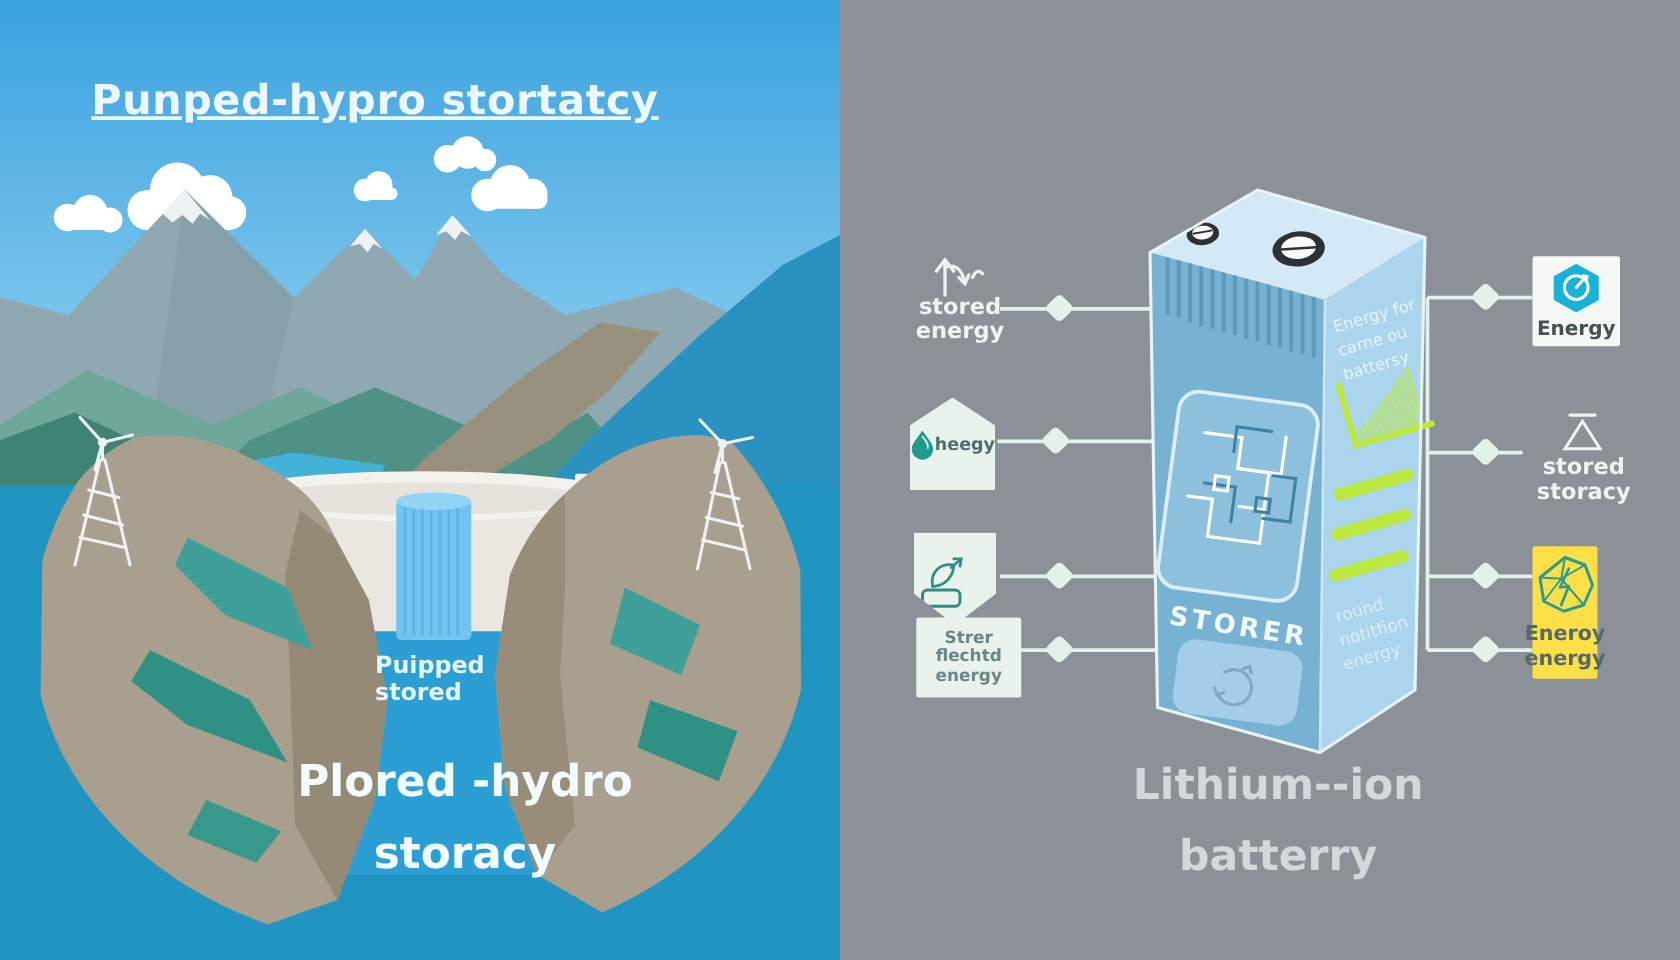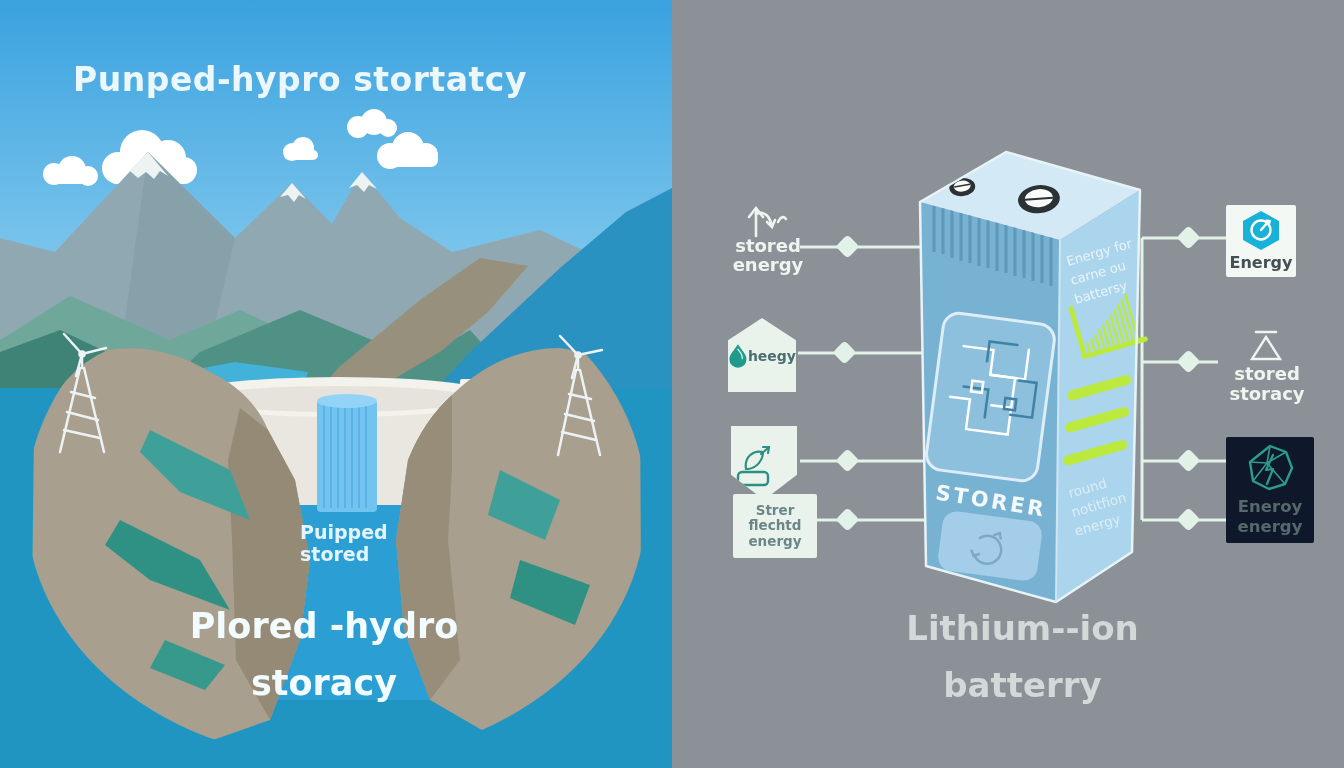--- a/index.html
+++ b/index.html
@@ -4,21 +4,21 @@
 <style>
   html,body{margin:0;padding:0;background:#222;}
   .canvas{position:relative;width:1344px;height:768px;overflow:hidden;
           font-family:"DejaVu Sans","Liberation Sans",sans-serif;}
   .panel{position:absolute;top:0;height:768px;width:672px;}
   .panel.left{left:0;background:#2095c2;}
   .panel.right{left:672px;background:#8b9196;}
   .panel svg.art{position:absolute;left:0;top:0;}
   .ov{position:absolute;}
   .ttl{font-weight:bold;font-size:33px;letter-spacing:.5px;text-align:center;}
-  .ttl-left{color:#ecf7fc;}
+  .ttl-left{color:#ecf7fc;text-decoration:underline;}
   .ttl-right{color:#e7ebeb;}
   .cap{font-weight:bold;font-size:35px;text-align:center;line-height:57px;}
   .cap-left{color:#f2fbfd;}
   .cap-right{color:#d3d8d8;font-size:34px;}
   .damlabel{font-weight:bold;font-size:19px;line-height:22px;color:#e4f4fd;}
   .callout-text{font-weight:600;font-size:18px;line-height:19px;text-align:center;color:#edf5f0;}
   .callout-text.rt{line-height:20px;}
   .badge{background:#e9f3ec;display:flex;flex-direction:row;align-items:center;justify-content:center;}
   .badge-house{clip-path:polygon(50% 0,100% 30%,100% 100%,0 100%,0 30%);}
   .badge-point{clip-path:polygon(0 0,100% 0,100% 66%,50% 100%,0 66%);justify-content:flex-start;padding-top:8px;box-sizing:border-box;}
@@ -157,21 +157,21 @@
         <path d="M578,355 L560,336 M578,355 L602,350 M578,355 L572,378"></path>
         <circle cx="578" cy="355" r="2.5" fill="#edf3f4"></circle>
       </g>
     </svg>
 
     <div class="ov ttl ttl-left" style="left:20px;top:60px;width:560px;">Punped-hypro stortatcy</div>
     <div class="ov damlabel" style="left:300px;top:521px;width:114px;">
       <div>Puipped</div>
       <div>stored</div>
     </div>
-    <div class="ov cap cap-left" style="left:0;top:598px;width:648px;">
+    <div class="ov cap cap-left" style="left:0;top:598px;width:648px;padding-left:48px;">
       <div>Plored -hydro</div>
       <div>storacy</div>
     </div>
   </div>
 
   <div class="panel right">
     <svg class="art" width="672" height="768" viewBox="0 0 672 768">
       <defs>
         <clipPath id="frontFace">
             <polygon points="248,202 388,240 384,602 254,566"></polygon>
@@ -349,21 +349,21 @@
       <g stroke="#edf5f0" fill="none" stroke-linecap="round">
         <line x1="9" y1="3" x2="29" y2="3" stroke-width="2.6"></line>
         <path d="M19,8 L33,30 L5,30 Z" stroke-width="2.4"></path>
       </g>
     </svg>
     <div class="ov callout-text rt" style="left:540px;top:364px;width:110px;">
       <div>stored</div>
       <div>storacy</div>
     </div>
 
-    <div class="ov card" style="left:554px;top:437px;width:88px;height:106px;background:#0f172a;">
+    <div class="ov card" style="left:554px;top:437px;width:52px;height:106px;background:#fde047;">
       <svg width="50" height="50" viewBox="0 0 50 50">
         <g stroke="#2d9b90" fill="none" stroke-linecap="round" stroke-linejoin="round">
           <polygon points="25,3 41,9 47,25 40,41 24,46 8,38 5,19" stroke-width="2.4"></polygon>
           <path d="M25,3 L22,20 L5,19 M22,20 L40,41 M22,20 L8,38 M41,9 L22,20" stroke-width="1.6"></path>
           <path d="M28,12 L21,27 L28,26 L22,41" stroke-width="2.2"></path>
         </g>
       </svg>
       <div class="card-lines">
         <div>Eneroy</div>
         <div>energy</div>

